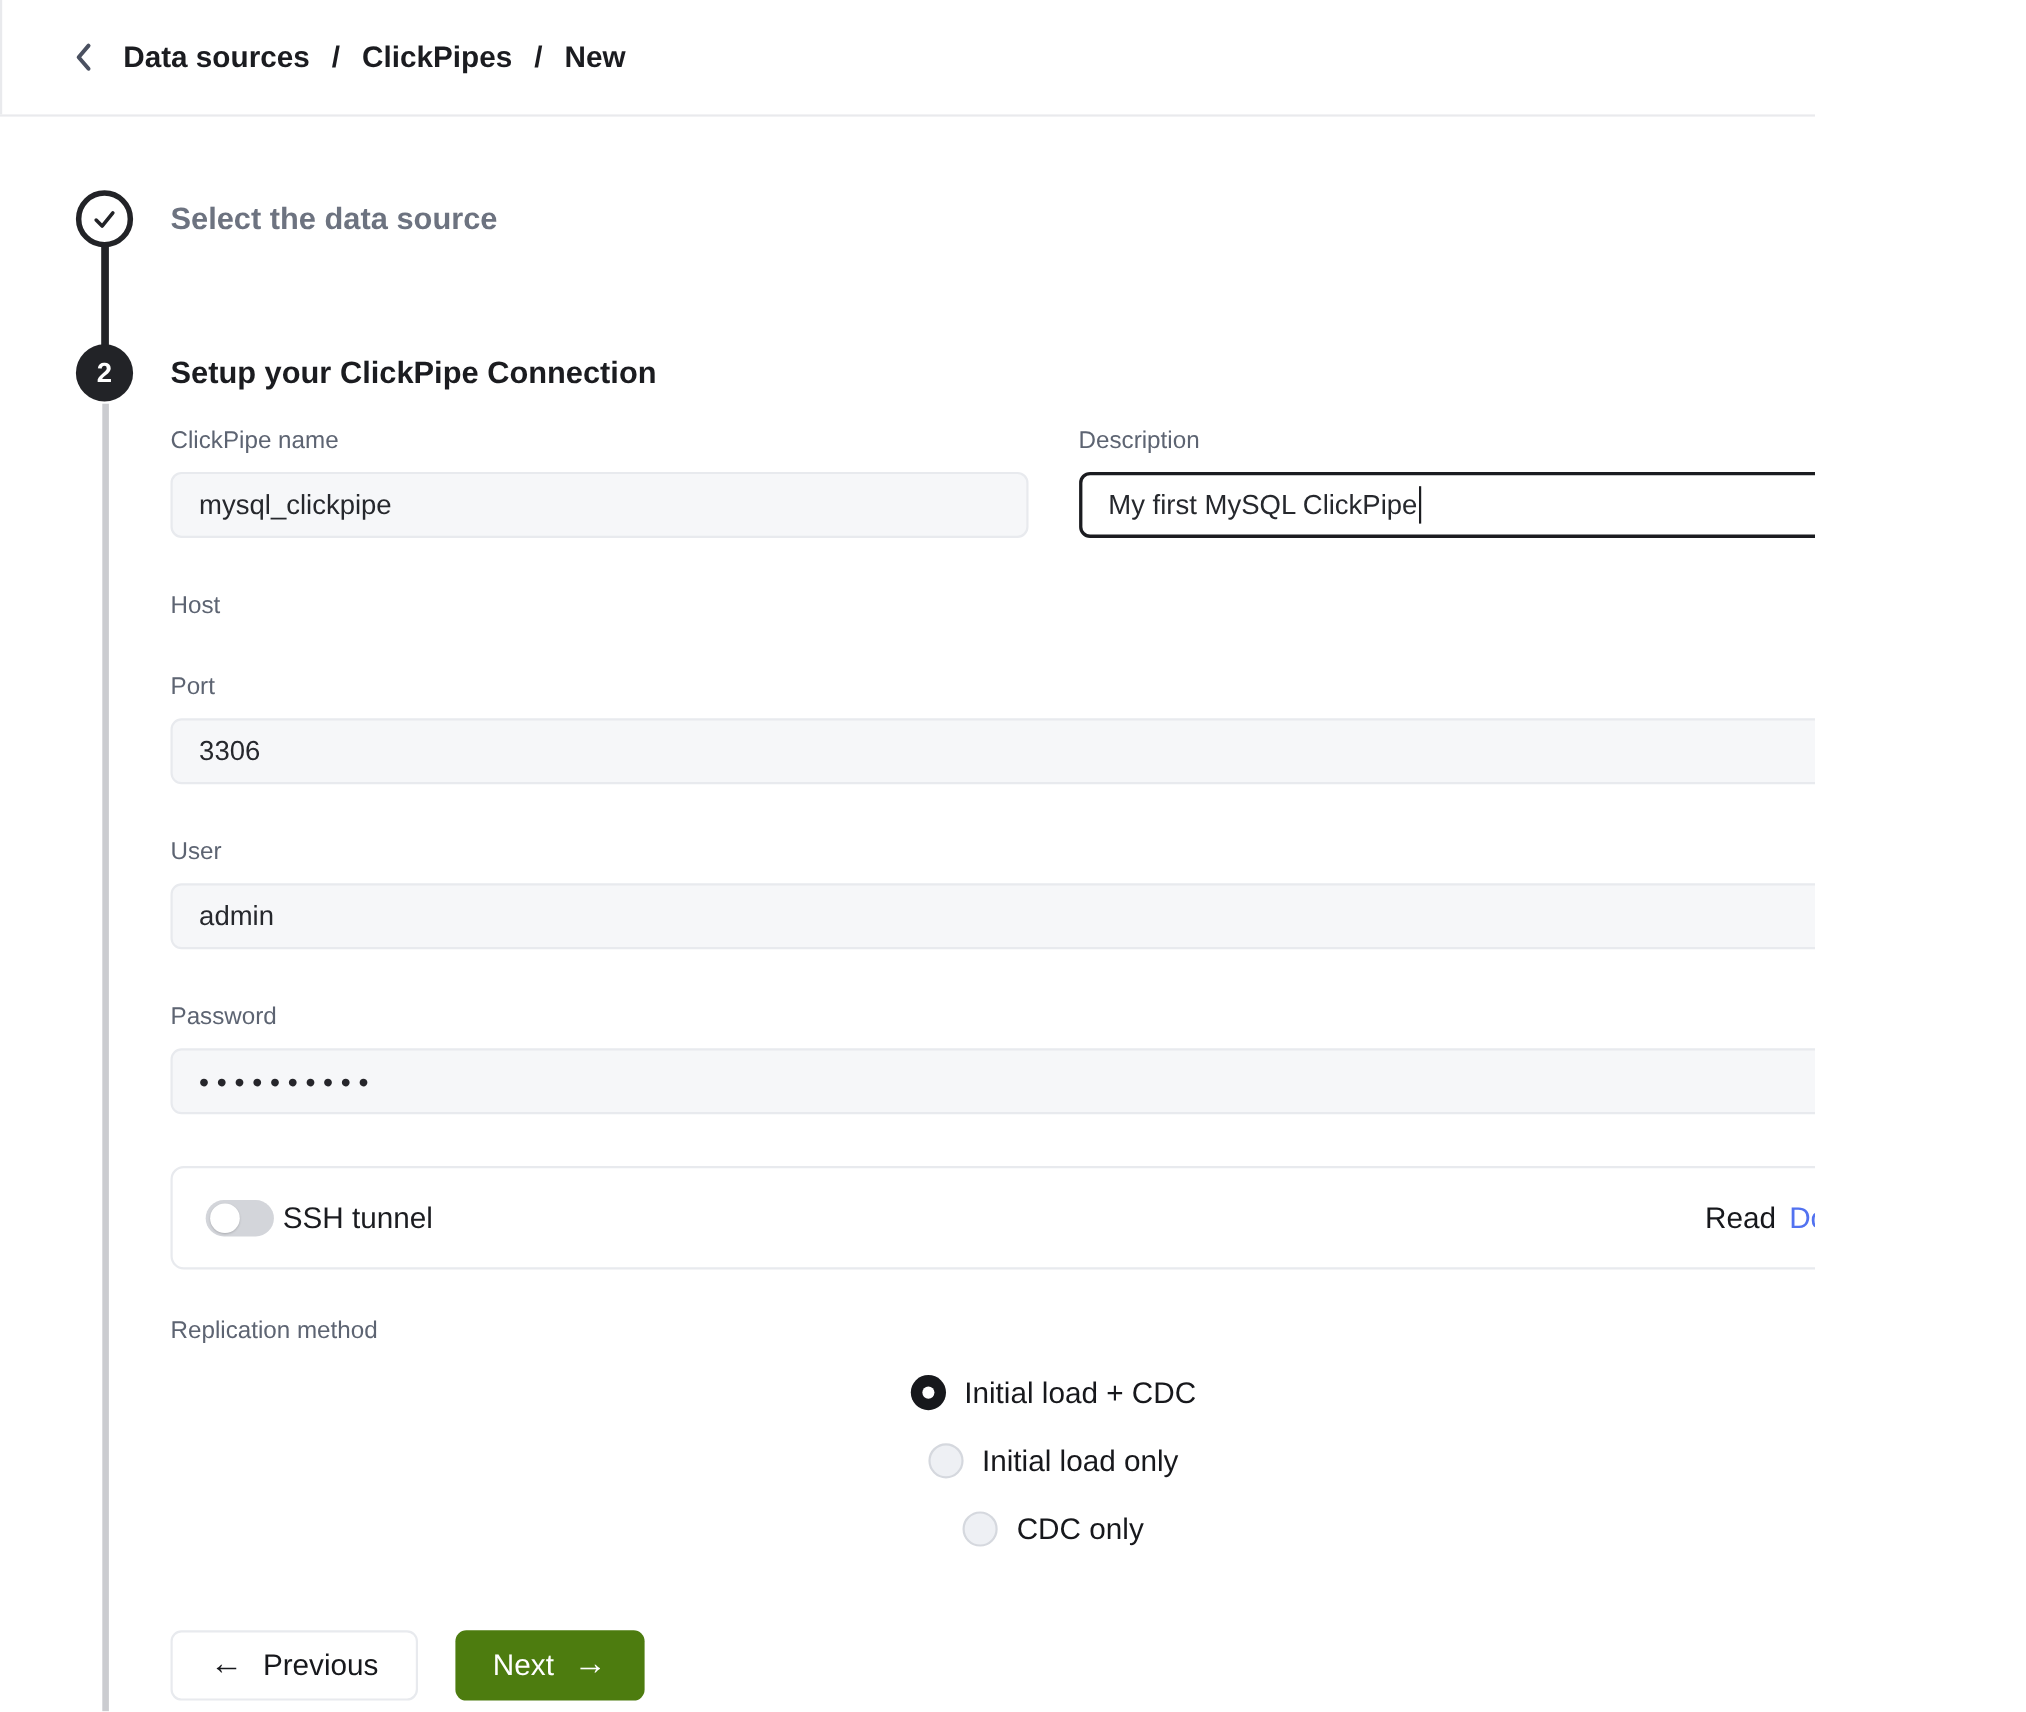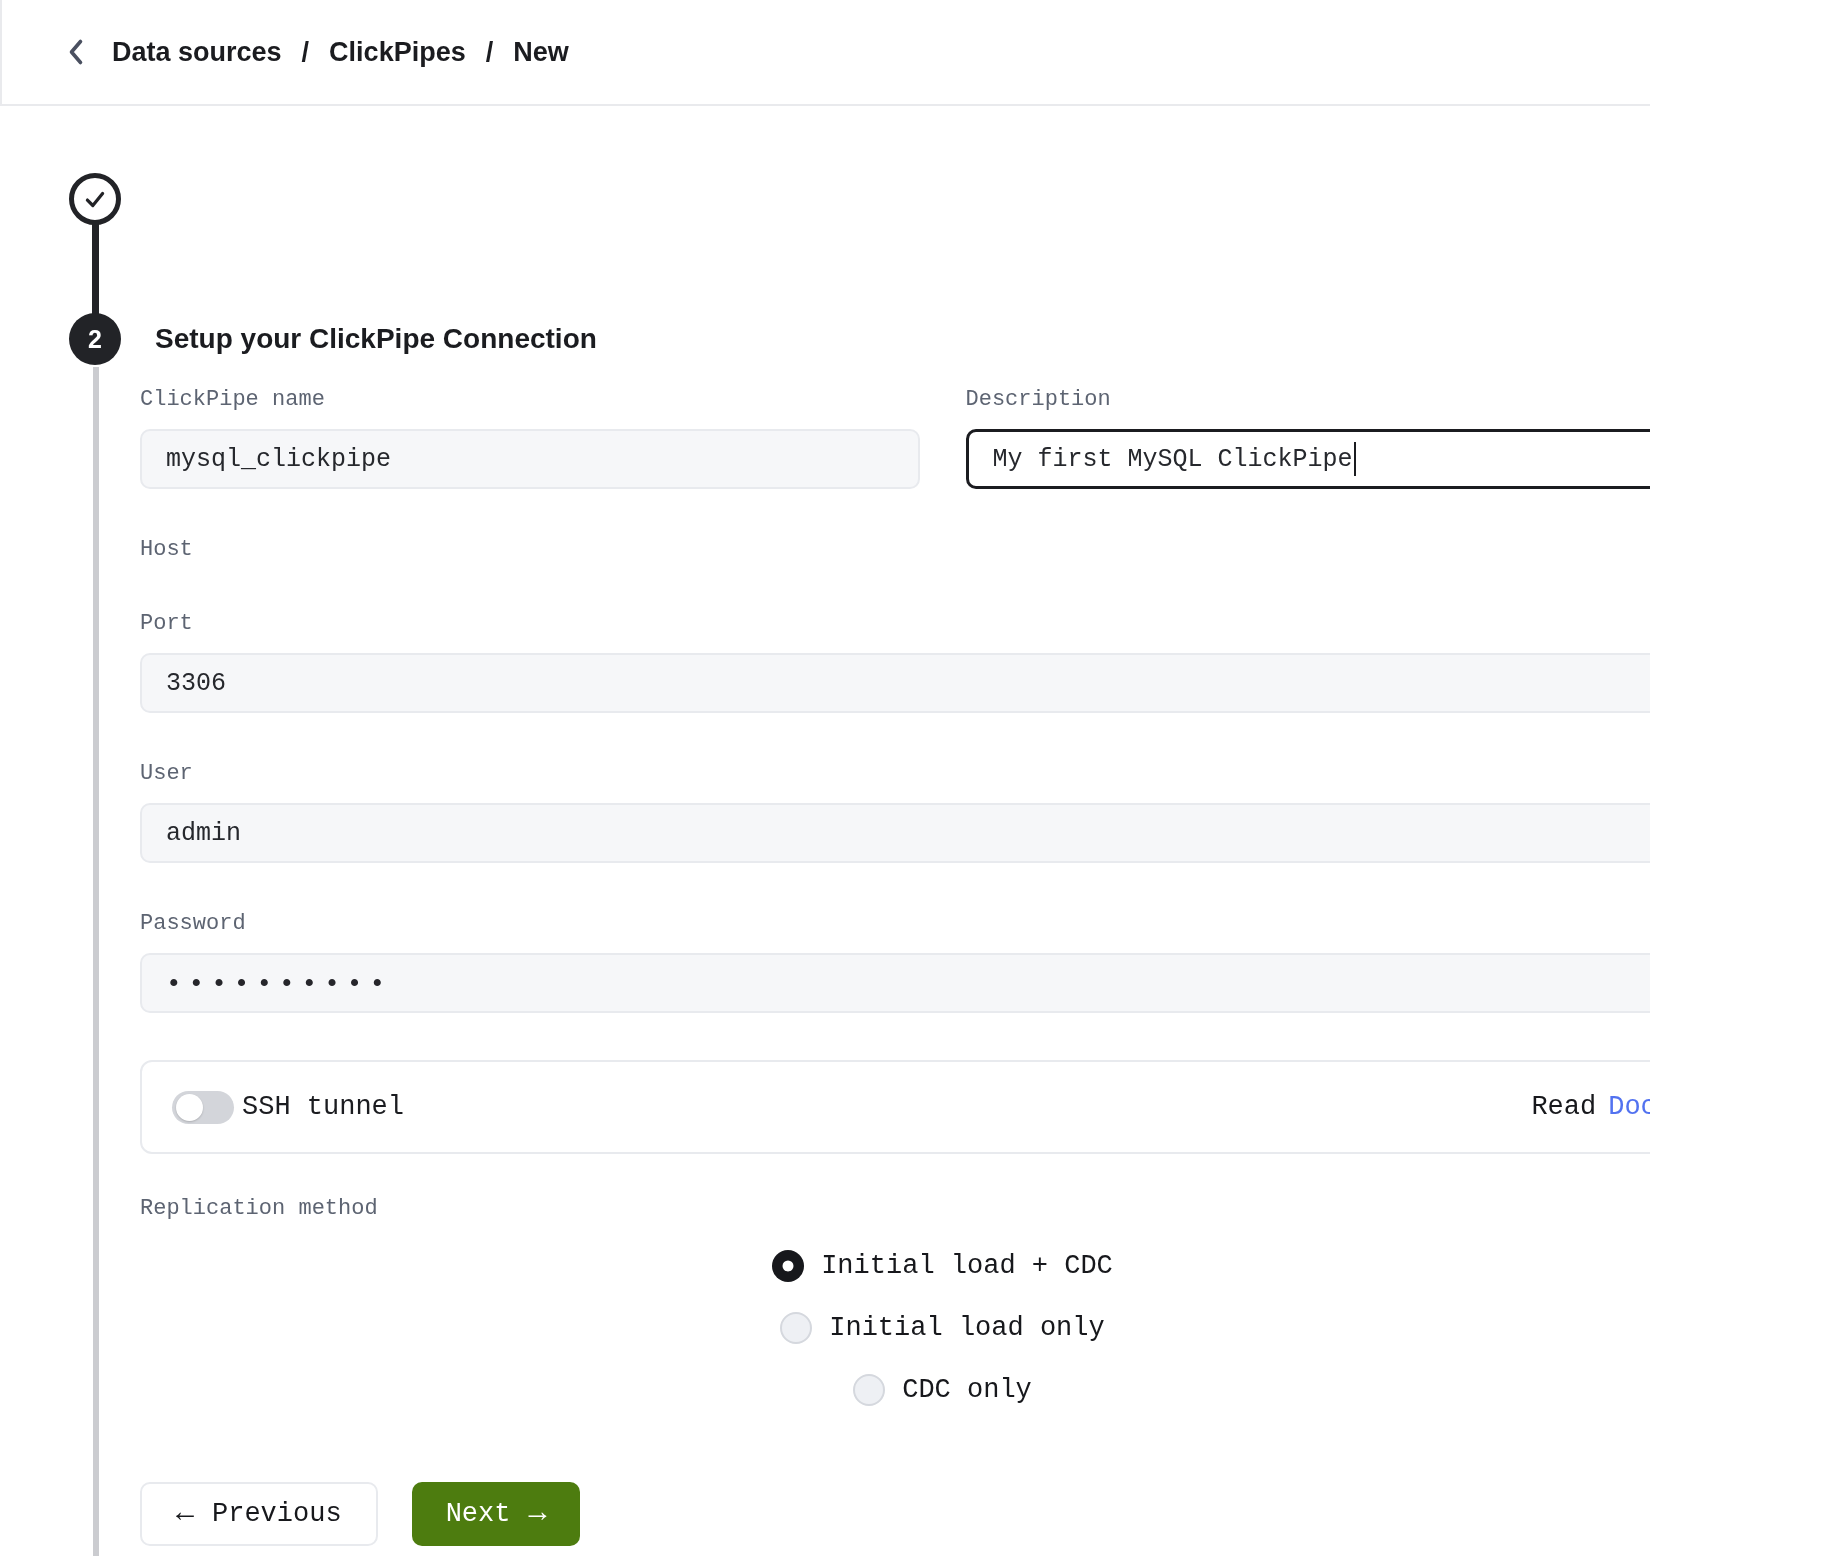--- a/index.html
+++ b/index.html
@@ -19,21 +19,21 @@
   .main { position:relative; height:1450px; }
   .step-circle { position:absolute; left:69px; width:52px; height:52px; border-radius:50%; display:flex; align-items:center; justify-content:center; }
   .step-circle.done { top:67px; background:#fff; border:5px solid #222327; }
   .step-circle.active { top:207px; background:#222327; color:#fff; font-size:25px; font-weight:700; }
   .connector-dark { position:absolute; left:92px; top:117px; width:7px; height:92px; background:#222327; }
   .rail-gray { position:absolute; left:93px; top:261px; width:6px; height:1189px; background:#cbccd0; }
   .step-title { position:absolute; left:155px; height:52px; display:flex; align-items:center; font-size:28px; font-weight:700; }
   .step-title.t1 { top:67px; color:#6d7380; }
   .step-title.t2 { top:207px; color:#1b1c20; }
   
-  .form { position:absolute; left:140px; top:280px; width:1605px;font-family:Liberation Mono, monospace; }
+  .form { position:absolute; left:155px; top:280px; width:1605px; }
   .row-2col { display:grid; grid-template-columns:1fr 1fr; column-gap:46px; }
   .field { margin-bottom:47px; }
   .field-label { display:block; font-size:22px; line-height:27px; font-weight:500; color:#5d6472; margin-bottom:16px; }
   .text-input {
     height:60px; width:100%; background:#f6f7f9; border:2px solid #e8eaee; border-radius:10px;
     font-size:25px; color:#26282d; padding:0 24px; display:flex; align-items:center; position:relative; cursor:text;
   }
   .text-input.focused { background:#fff; border:3px solid #1b1c20; border-radius:10px; }
   .caret { display:inline-block; width:2px; height:34px; background:#1b1c20; margin-left:1px; }
   .pw-dots { font-size:26px; letter-spacing:7px; color:#26262b; transform:translateY(1px); }
@@ -92,20 +92,21 @@
             <polyline points="5,13 10,18 19,7" fill="none" stroke="#222327" stroke-width="3" stroke-linecap="round" stroke-linejoin="round"></polyline>
           </svg>
       </span>
     </div>
     <div class="connector-dark"></div>
     <div class="step-circle active">
       <span>2</span>
     </div>
     <div class="rail-gray"></div>
 
+    <div class="step-title t1">Select the data source</div>
     <div class="step-title t2">Setup your ClickPipe Connection</div>
 
     <div class="form">
 
       <div class="row-2col">
         <div class="field">
           <span class="field-label">ClickPipe name</span>
           <div class="text-input">
             <span>mysql_clickpipe</span>
           </div>

